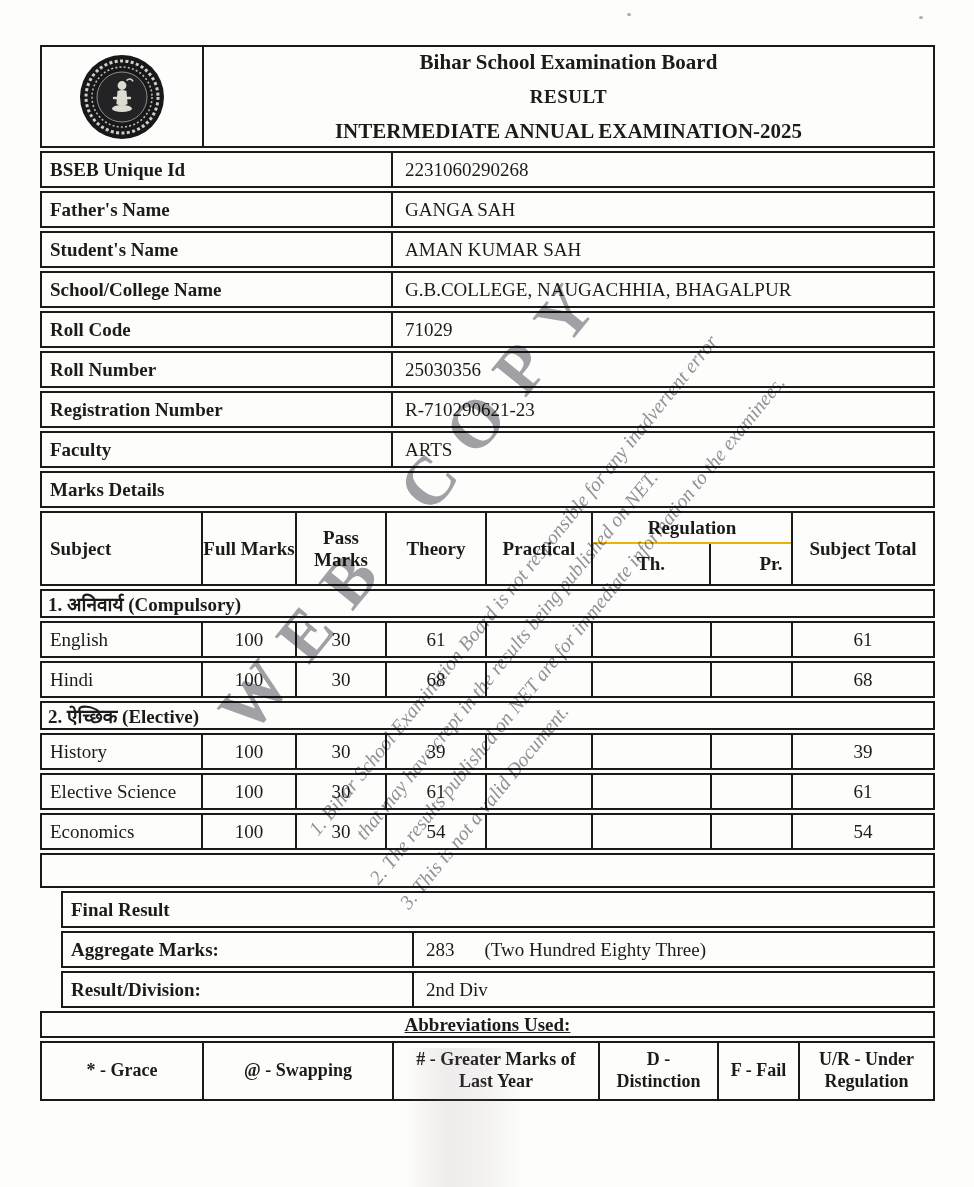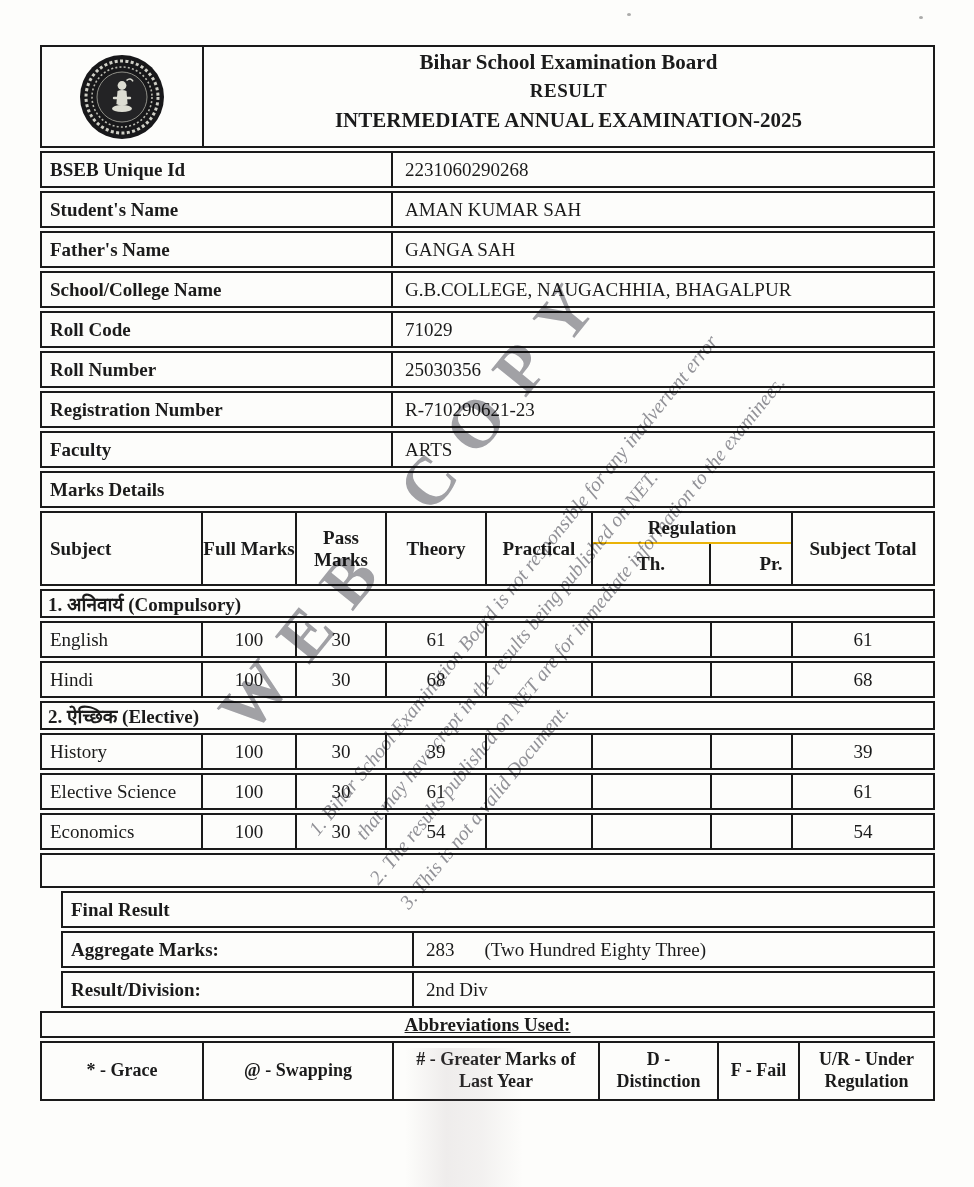--- a/index.html
+++ b/index.html
@@ -8,21 +8,21 @@
   .sheet{position:absolute;left:40px;top:45px;width:895px;}
 
   .row{display:flex;border:2px solid #1a1a1a;margin-bottom:3px;box-sizing:border-box;background:transparent;}
   .c{display:flex;align-items:center;box-sizing:border-box;border-right:2px solid #1a1a1a;overflow:hidden;}
   .last{border-right:none !important;}
   .full{flex:1;}
 
   
   .r-header{height:103px;}
   .c-logo{width:162px;justify-content:center;}
-  .c-title{flex:1;flex-direction:column;justify-content:flex-start;text-align:center;border-right:none;}
+  .c-title{flex:1;flex-direction:column;justify-content:space-between;text-align:center;border-right:none;}
   .t1,.t3{font-weight:bold;font-size:21px;line-height:1.45;}
   .t2{font-weight:bold;font-size:19px;line-height:1.45;letter-spacing:.5px;}
 
   
   .r-info{height:37px;}
   .c-label{width:351px;font-weight:bold;font-size:19px;padding-left:8px;}
   .c-value{flex:1;font-size:19px;padding-left:12px;}
 
   .r-bar{height:37px;}
   .r-bar .c-label{width:auto;flex:1;}
@@ -102,26 +102,26 @@
         <div class="t2">RESULT</div>
         <div class="t3">INTERMEDIATE ANNUAL EXAMINATION-2025</div>
       </div>
     </div>
 
     <div class="row r-info">
       <div class="c c-label">BSEB Unique Id</div>
       <div class="c c-value last">2231060290268</div>
     </div>
     <div class="row r-info">
+      <div class="c c-label">Father's Name</div>
+      <div class="c c-value last">GANGA SAH</div>
+    </div>
+    <div class="row r-info">
       <div class="c c-label">Student's Name</div>
       <div class="c c-value last">AMAN KUMAR SAH</div>
-    </div>
-    <div class="row r-info">
-      <div class="c c-label">Father's Name</div>
-      <div class="c c-value last">GANGA SAH</div>
     </div>
     <div class="row r-info">
       <div class="c c-label">School/College Name</div>
       <div class="c c-value last">G.B.COLLEGE, NAUGACHHIA, BHAGALPUR</div>
     </div>
     <div class="row r-info">
       <div class="c c-label">Roll Code</div>
       <div class="c c-value last">71029</div>
     </div>
     <div class="row r-info">

